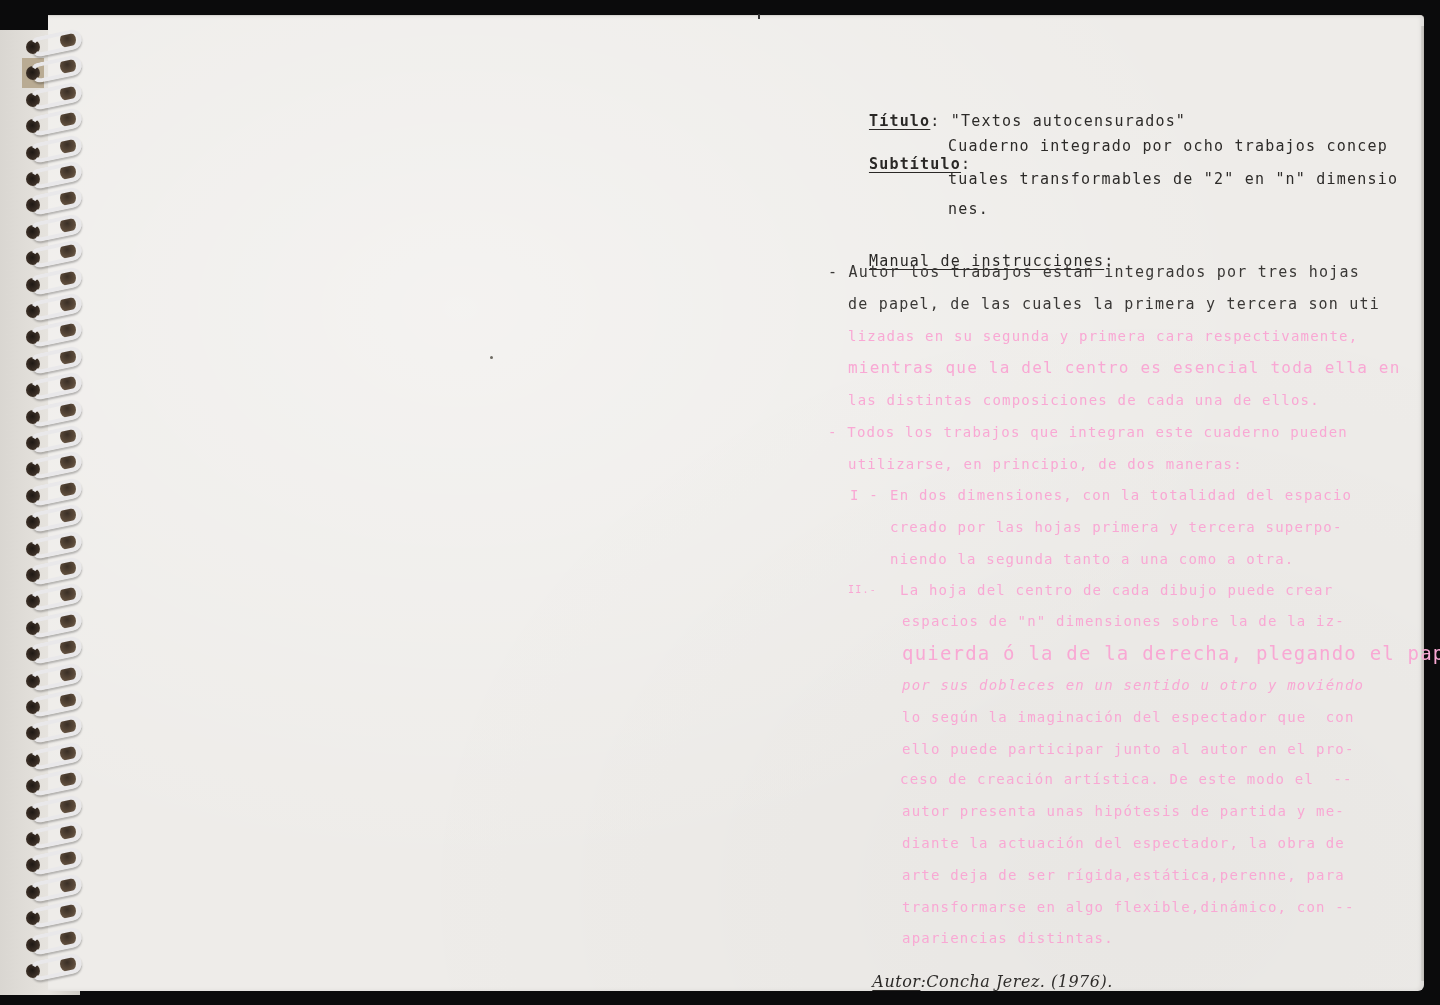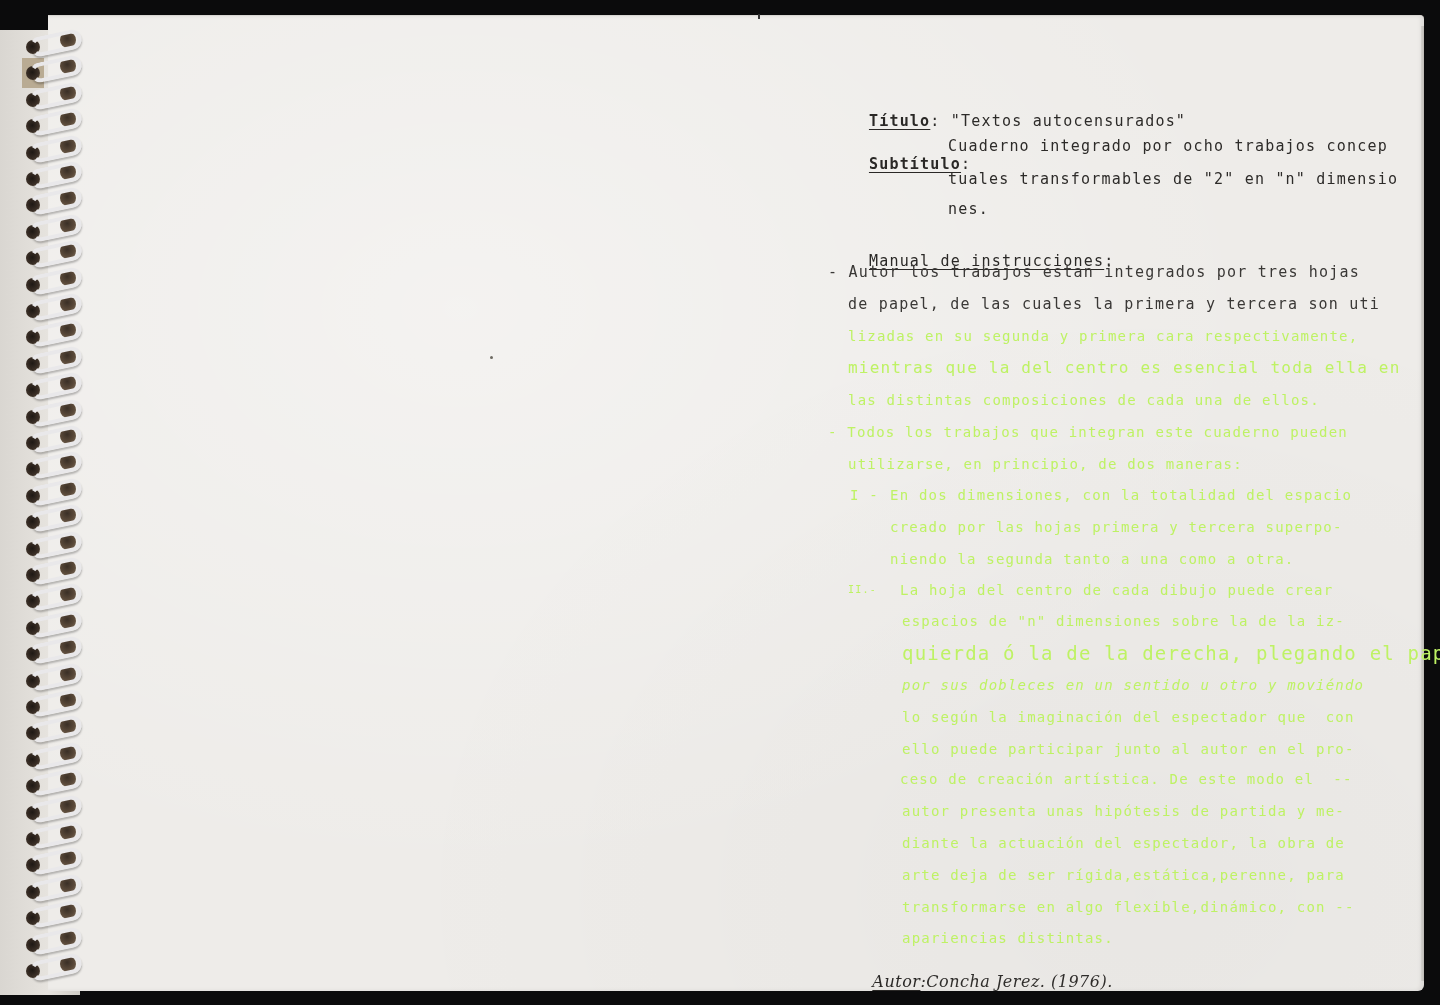--- a/index.html
+++ b/index.html
@@ -133,21 +133,21 @@
     white-space: pre;
     height: 20px;
     line-height: 20px;
   }
   .label-u {
     text-decoration: underline;
     text-underline-offset: 3px;
     font-weight: bold;
     color: #2a2826;
   }
-  .faint { color: #bef264; }
+  .faint { color: #f9a8d4; }
   .dark { color: #2d2b29; }
   .signature {
     font-family: "DejaVu Serif", serif;
     font-style: italic;
     font-size: 16px;
     color: #2f2d2b;
     letter-spacing: 0.5px;
   }
   .signature .label-u {
     font-weight: normal;

